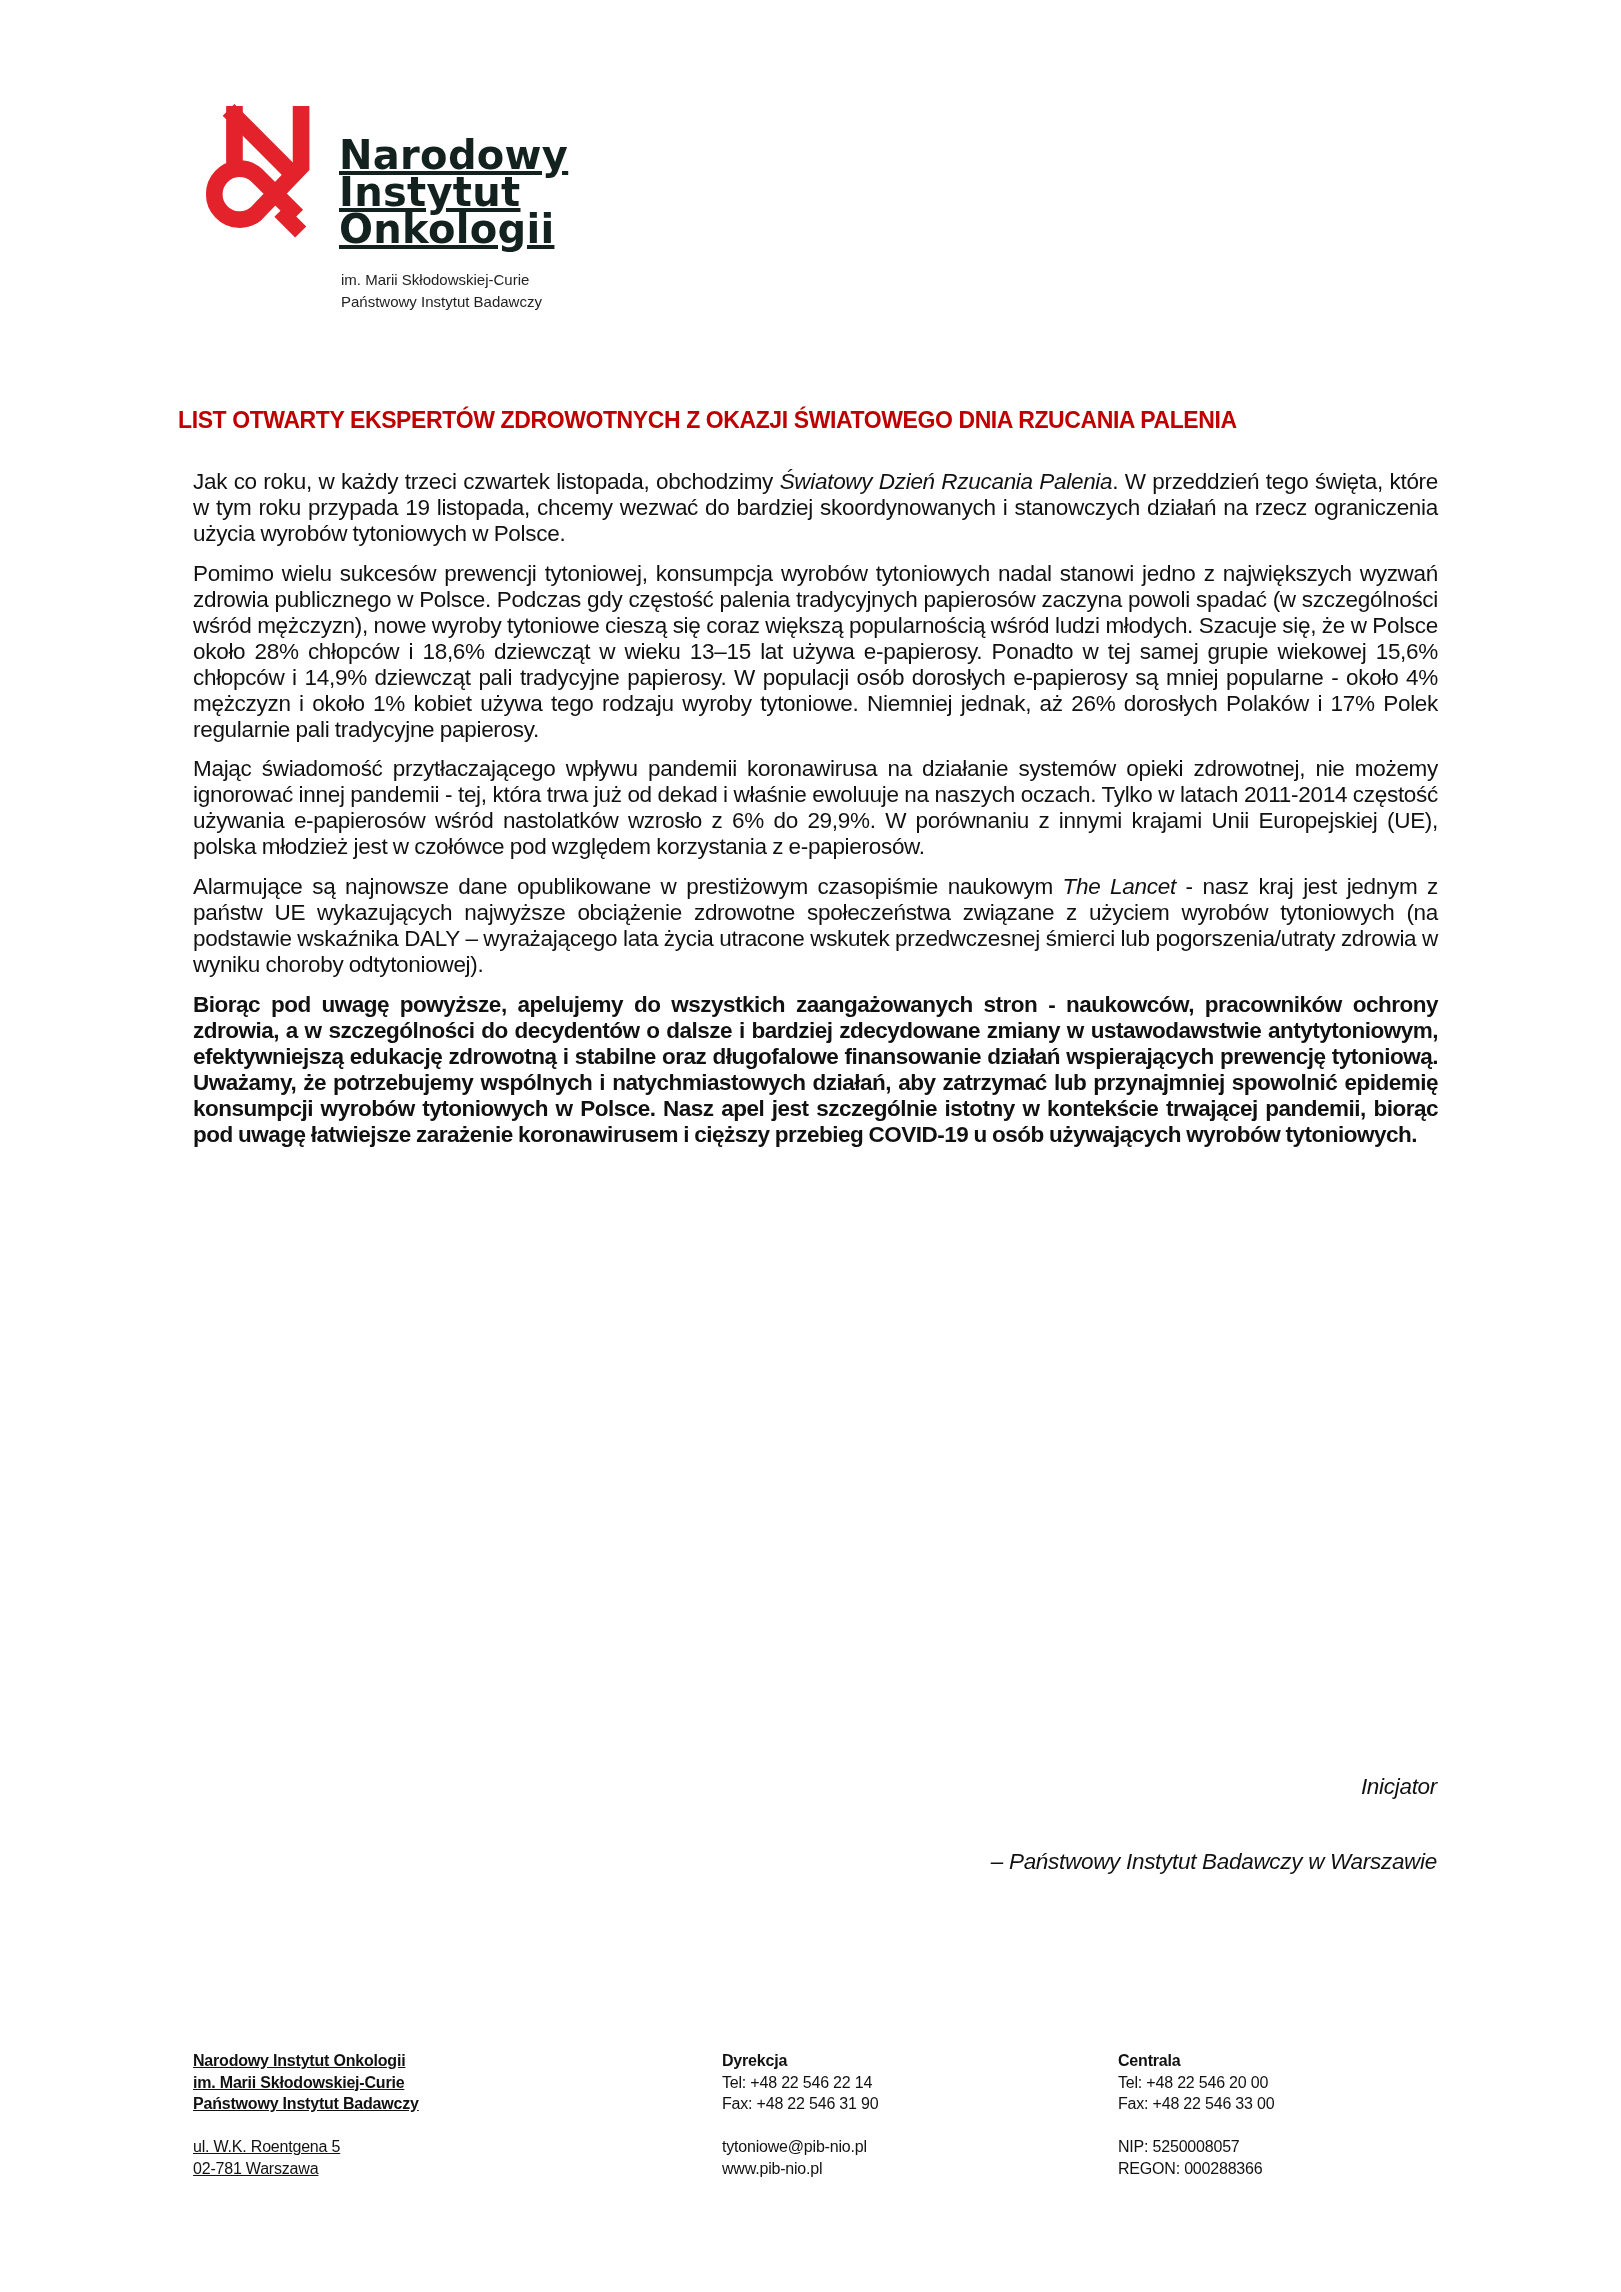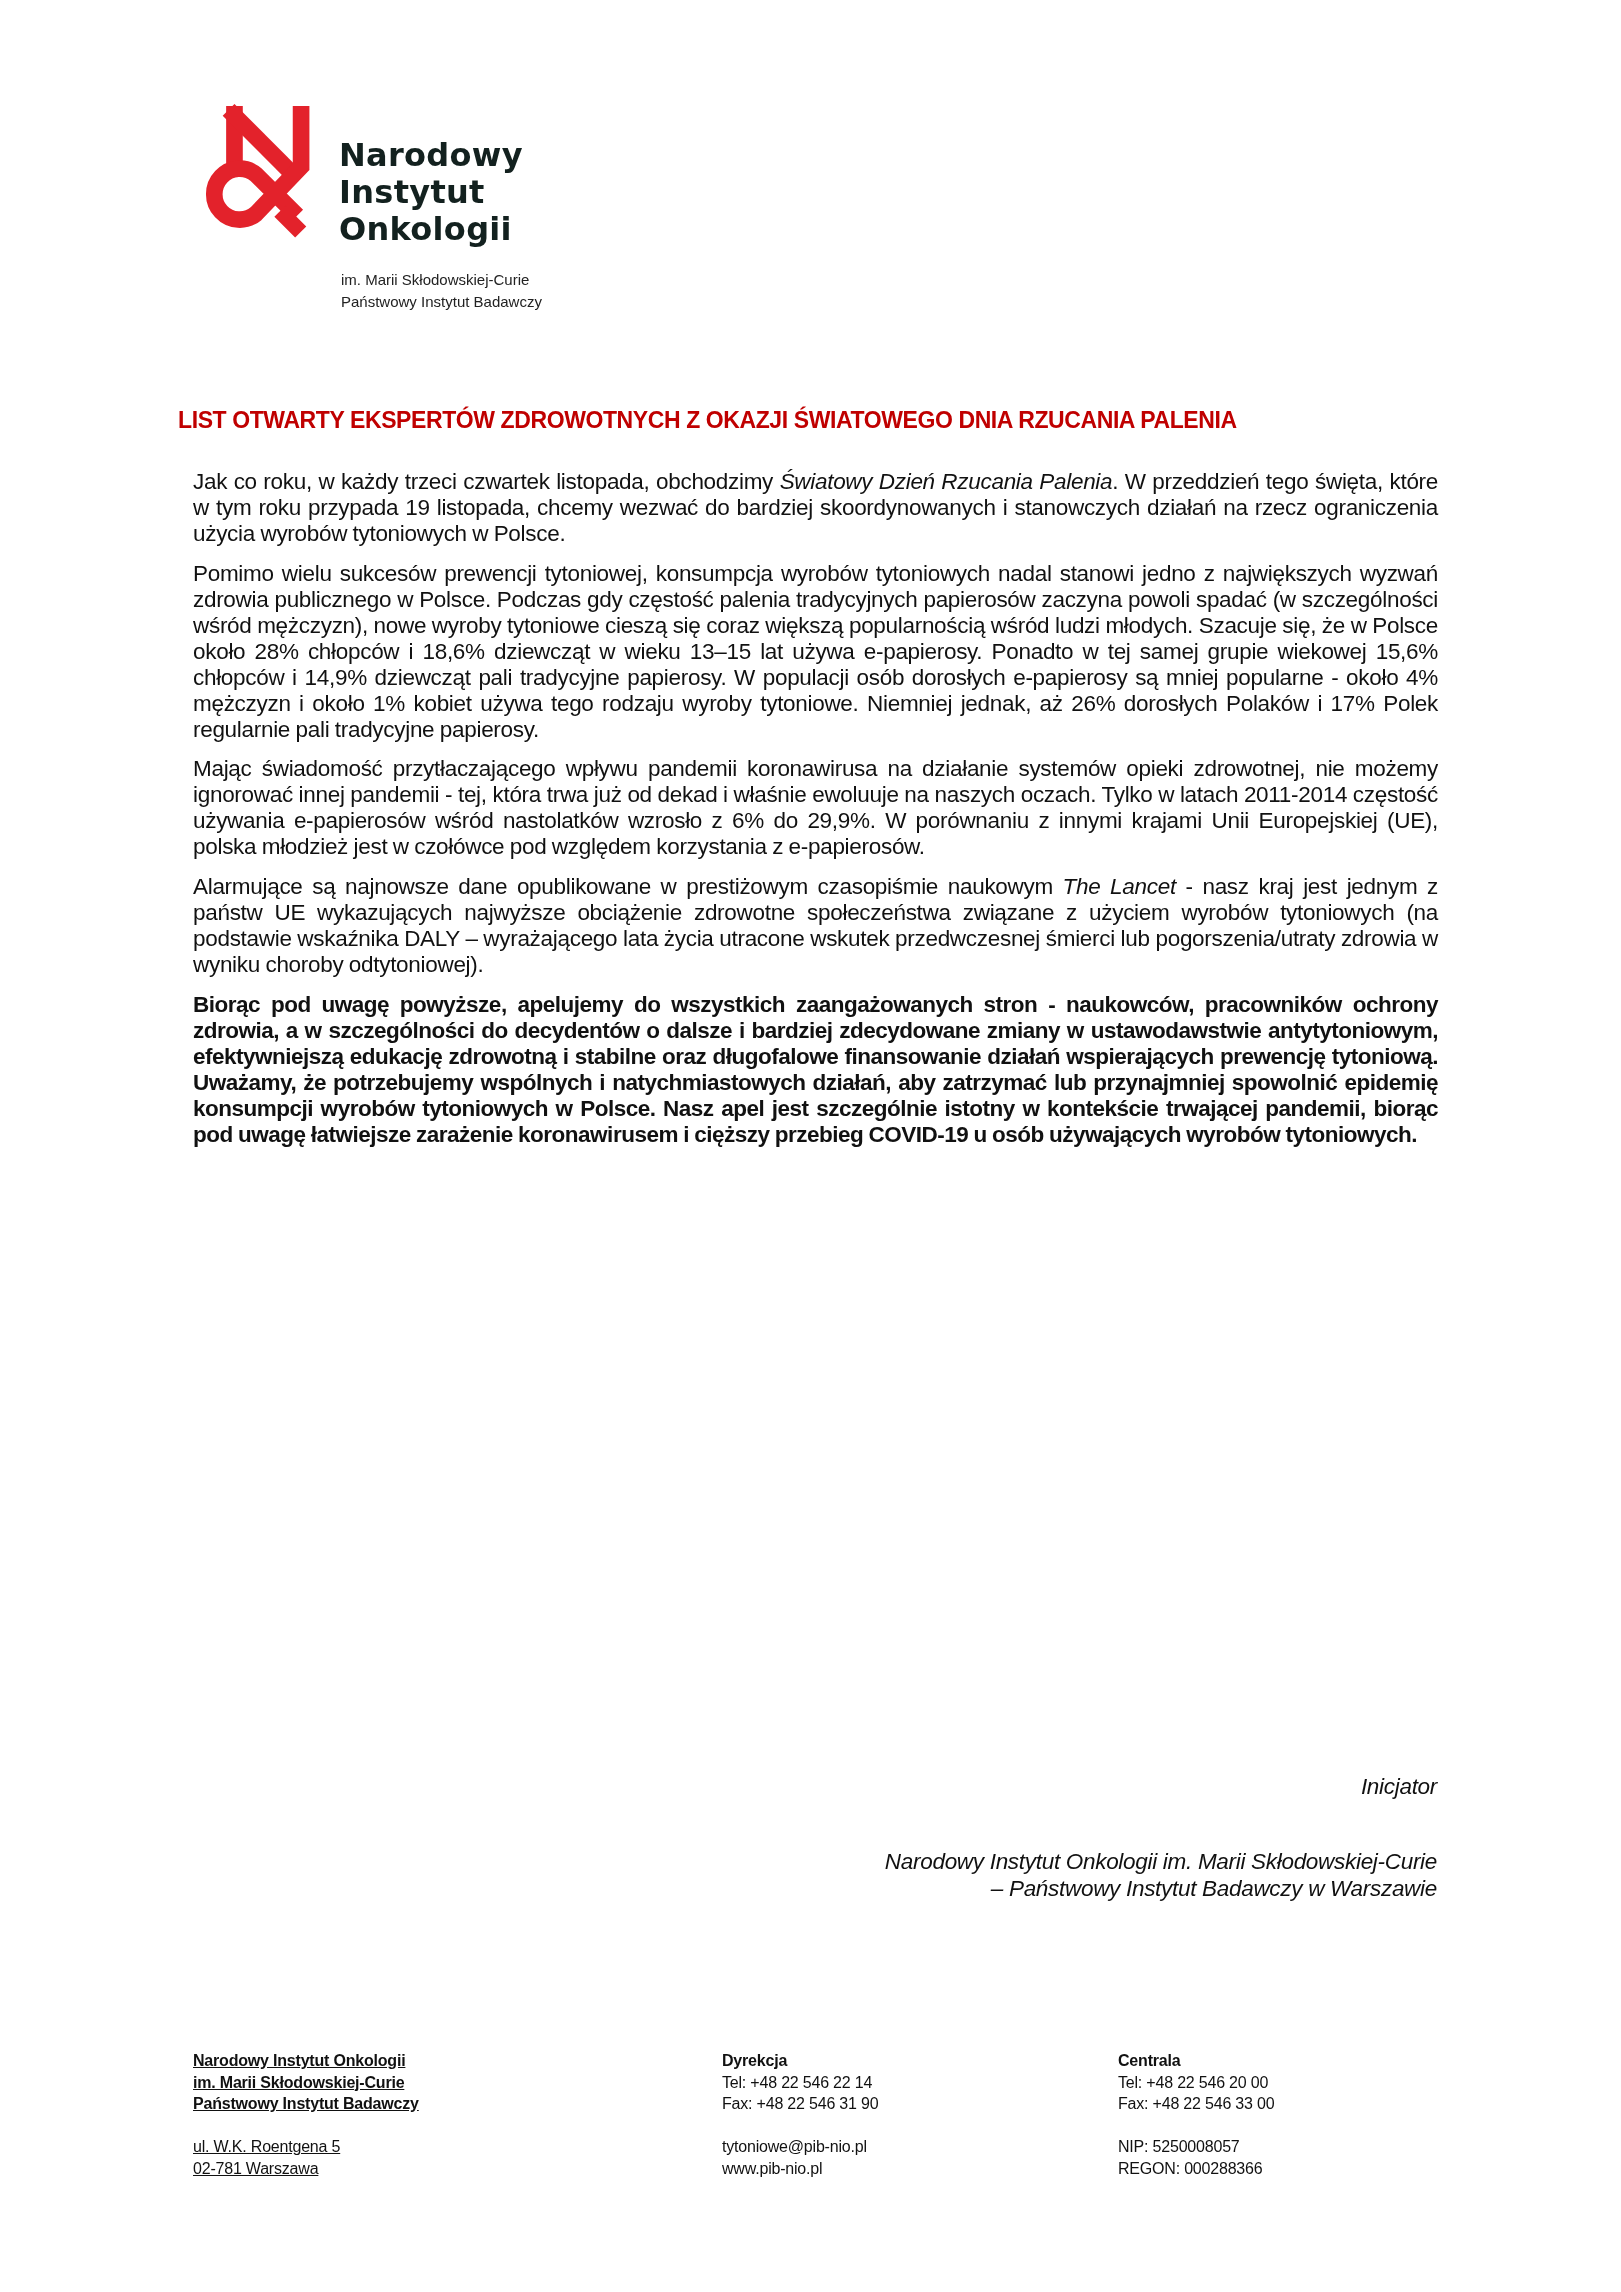--- a/index.html
+++ b/index.html
@@ -2,21 +2,21 @@
 <html><head>
   <meta charset="utf-8">
   <style>
     html, body { margin: 0; padding: 0; background: #ffffff; }
     body { width: 1621px; height: 2293px; position: relative; overflow: hidden;
            font-family: "Liberation Sans", sans-serif; color: #111; }
 
     .logo { position: absolute; left: 199px; top: 104px; width: 412px; height: 216px; }
     .logo-mark { position: absolute; left: 0; top: 0; width: 116px; height: 145px; }
     .logo-name { position: absolute; left: 140px; top: 33px; font-family: "DejaVu Sans", sans-serif;
-                 font-weight: bold; font-size: 32px; line-height: 37px; color: #13211f; letter-spacing: 0.3px; }
+                 font-weight: bold; font-size: 40px; line-height: 37px; color: #13211f; letter-spacing: 0.3px; text-decoration: underline; }
     .logo-name div { white-space: nowrap; }
     .logo-sub { position: absolute; left: 142px; top: 165px; font-family: "Liberation Sans", sans-serif;
                 font-size: 15px; line-height: 21.6px; color: #222; white-space: nowrap; }
 
     .title { position: absolute; left: 178px; width: 1245px; top: 407px; text-align: left;
              color: #c00000; font-weight: bold; font-size: 23px; letter-spacing: -0.4px;
              font-family: "Liberation Sans", sans-serif; white-space: nowrap; }
 
     .body { position: absolute; left: 193px; width: 1245px; top: 469px; }
     .para { margin: 0 0 13.7px 0; font-size: 22.5px; line-height: 26px; text-align: justify;
@@ -66,21 +66,20 @@
 <div class="body">
   <p class="para"><span>Jak co roku, w każdy trzeci czwartek listopada, obchodzimy </span><i>Światowy Dzień Rzucania Palenia</i><span>. W przeddzień tego święta, które w tym roku przypada 19 listopada, chcemy wezwać do bardziej skoordynowanych i stanowczych działań na rzecz ograniczenia użycia wyrobów tytoniowych w Polsce.</span></p>
   <p class="para">Pomimo wielu sukcesów prewencji tytoniowej, konsumpcja wyrobów tytoniowych nadal stanowi jedno z największych wyzwań zdrowia publicznego w Polsce. Podczas gdy częstość palenia tradycyjnych papierosów zaczyna powoli spadać (w szczególności wśród mężczyzn), nowe wyroby tytoniowe cieszą się coraz większą popularnością wśród ludzi młodych. Szacuje się, że w Polsce około 28% chłopców i 18,6% dziewcząt w wieku 13–15 lat używa e-papierosy. Ponadto w tej samej grupie wiekowej 15,6% chłopców i 14,9% dziewcząt pali tradycyjne papierosy. W populacji osób dorosłych e-papierosy są mniej popularne - około 4% mężczyzn i około 1% kobiet używa tego rodzaju wyroby tytoniowe. Niemniej jednak, aż 26% dorosłych Polaków i 17% Polek regularnie pali tradycyjne papierosy.</p>
   <p class="para">Mając świadomość przytłaczającego wpływu pandemii koronawirusa na działanie systemów opieki zdrowotnej, nie możemy ignorować innej pandemii - tej, która trwa już od dekad i właśnie ewoluuje na naszych oczach. Tylko w latach 2011-2014 częstość używania e-papierosów wśród nastolatków wzrosło z 6% do 29,9%. W porównaniu z innymi krajami Unii Europejskiej (UE), polska młodzież jest w czołówce pod względem korzystania z e-papierosów.</p>
   <p class="para"><span>Alarmujące są najnowsze dane opublikowane w prestiżowym czasopiśmie naukowym </span><i>The Lancet</i><span> - nasz kraj jest jednym z państw UE wykazujących najwyższe obciążenie zdrowotne społeczeństwa związane z użyciem wyrobów tytoniowych (na podstawie wskaźnika DALY – wyrażającego lata życia utracone wskutek przedwczesnej śmierci lub pogorszenia/utraty zdrowia w wyniku choroby odtytoniowej).</span></p>
   <p class="para bold">Biorąc pod uwagę powyższe, apelujemy do wszystkich zaangażowanych stron - naukowców, pracowników ochrony zdrowia, a w szczególności do decydentów o dalsze i bardziej zdecydowane zmiany w ustawodawstwie antytytoniowym, efektywniejszą edukację zdrowotną i stabilne oraz długofalowe finansowanie działań wspierających prewencję tytoniową. Uważamy, że potrzebujemy wspólnych i natychmiastowych działań, aby zatrzymać lub przynajmniej spowolnić epidemię konsumpcji wyrobów tytoniowych w Polsce. Nasz apel jest szczególnie istotny w kontekście trwającej pandemii, biorąc pod uwagę łatwiejsze zarażenie koronawirusem i cięższy przebieg COVID-19 u osób używających wyrobów tytoniowych.</p>
 </div>
 
 <div class="signature sig-role">Inicjator</div>
 <div class="signature sig-org">
-  <div>Narodowy Instytut Onkologii im. Marii Skłodowskiej-Curie</div>
   <div>– Państwowy Instytut Badawczy w Warszawie</div>
 </div>
 
 <div class="footer">
   <div class="fcol fcol1">
     <div class="b">Narodowy Instytut Onkologii</div>
     <div class="b">im. Marii Skłodowskiej-Curie</div>
     <div class="b">Państwowy Instytut Badawczy</div>
     <div class="gap"></div>
     <div>ul. W.K. Roentgena 5</div>

